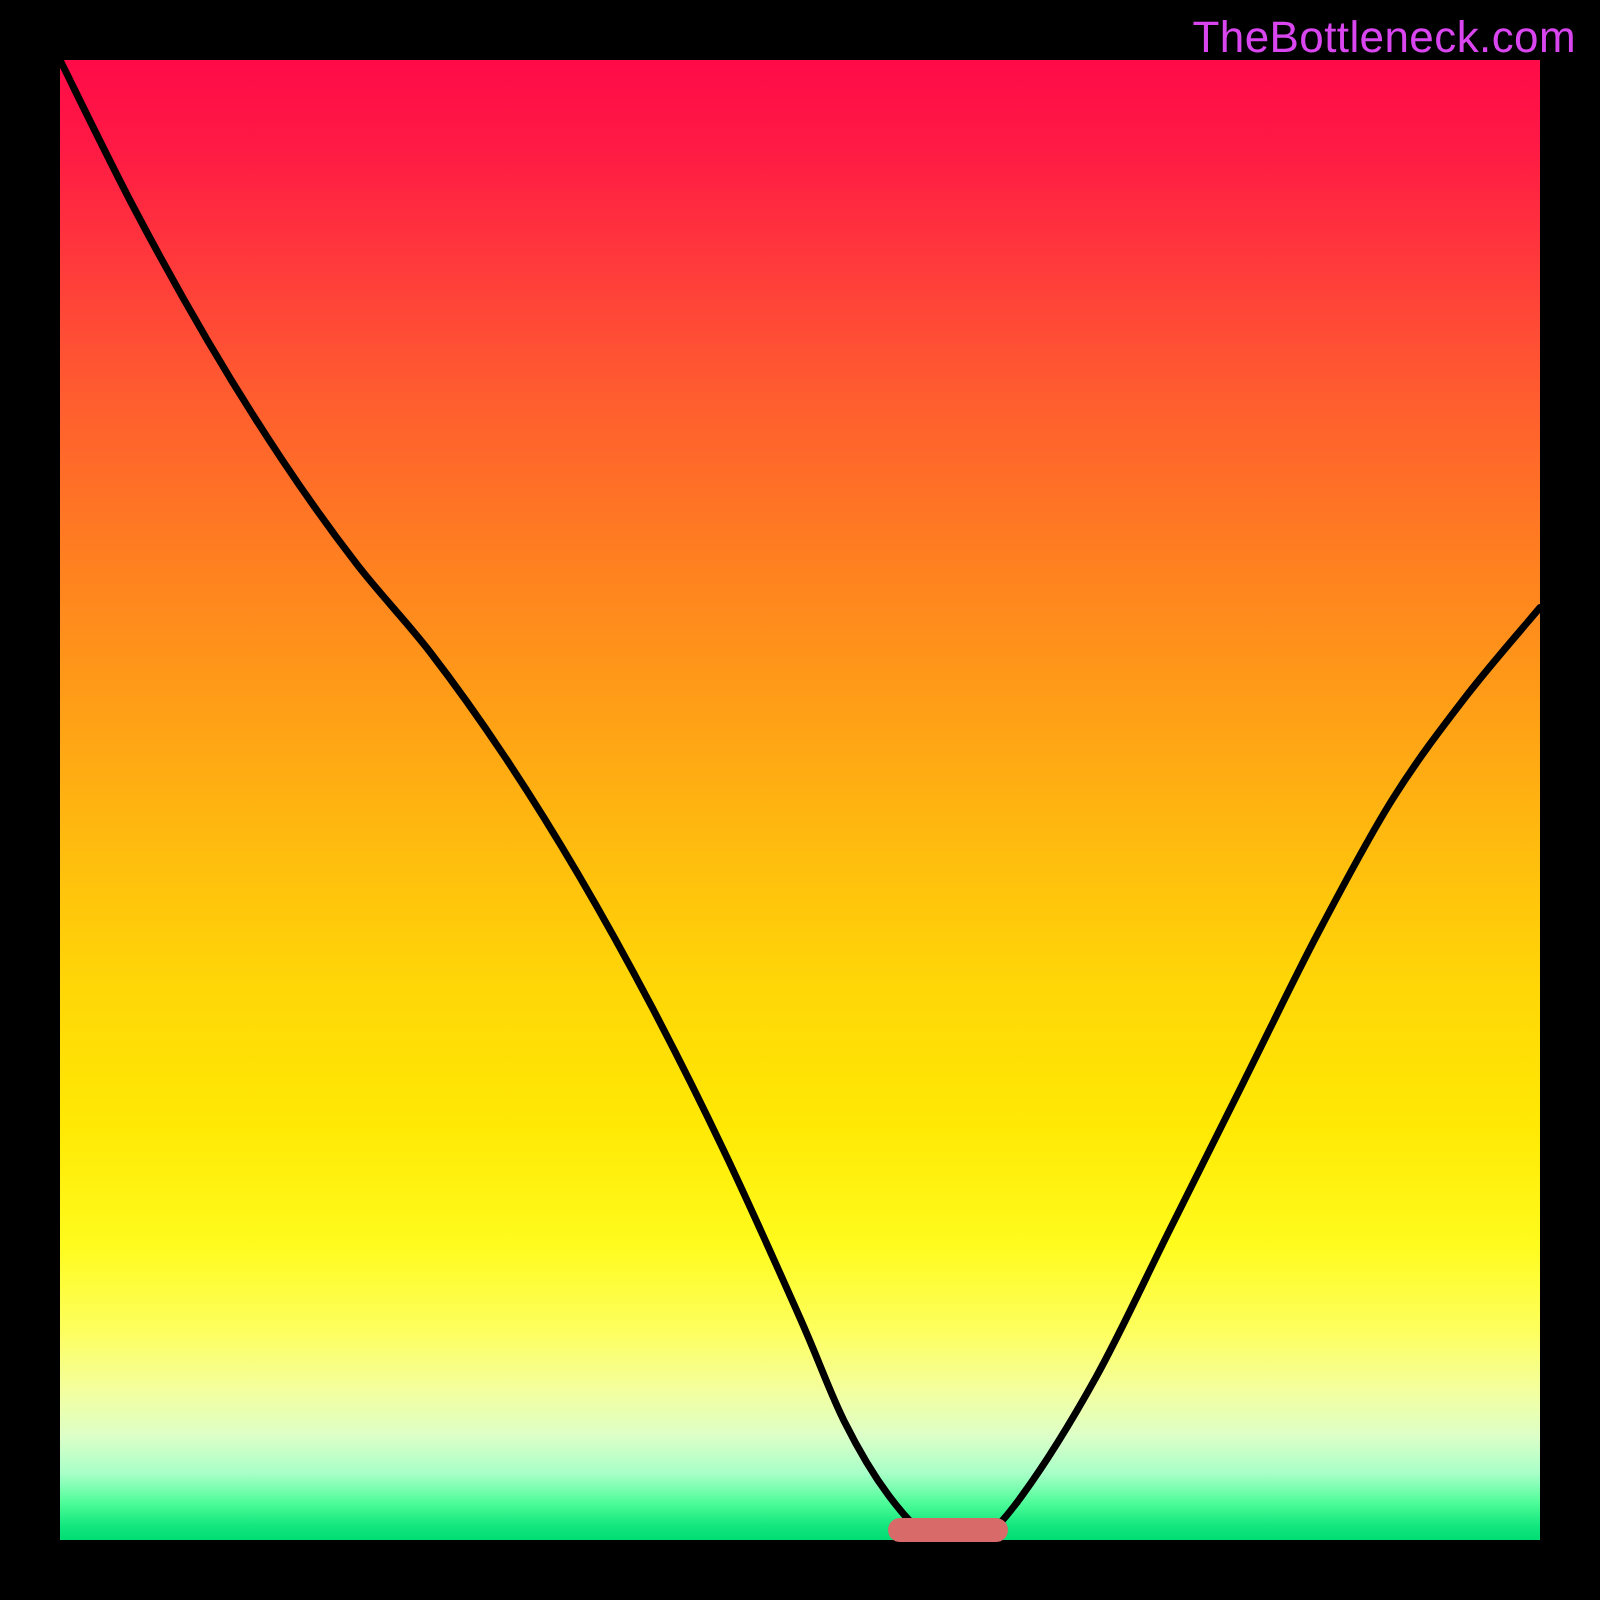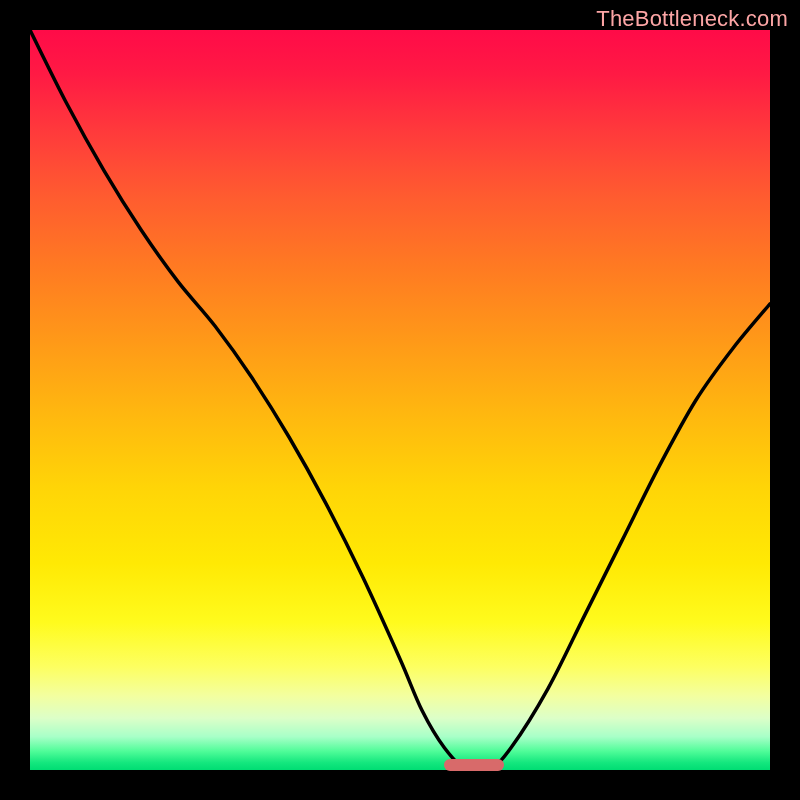--- a/index.html
+++ b/index.html
@@ -14,21 +14,21 @@
   .frame {
     position: relative;
     width: 800px;
     height: 800px;
     background: #000;
   }
   .watermark {
     position: absolute;
     top: 6px;
     right: 12px;
-    color: #fca5a5;
+    color: #d946ef;
     font-size: 22px;
     font-weight: 500;
     letter-spacing: 0.2px;
     z-index: 10;
   }
   .plot-area {
     position: absolute;
     left: 30px;
     top: 30px;
     width: 740px;

